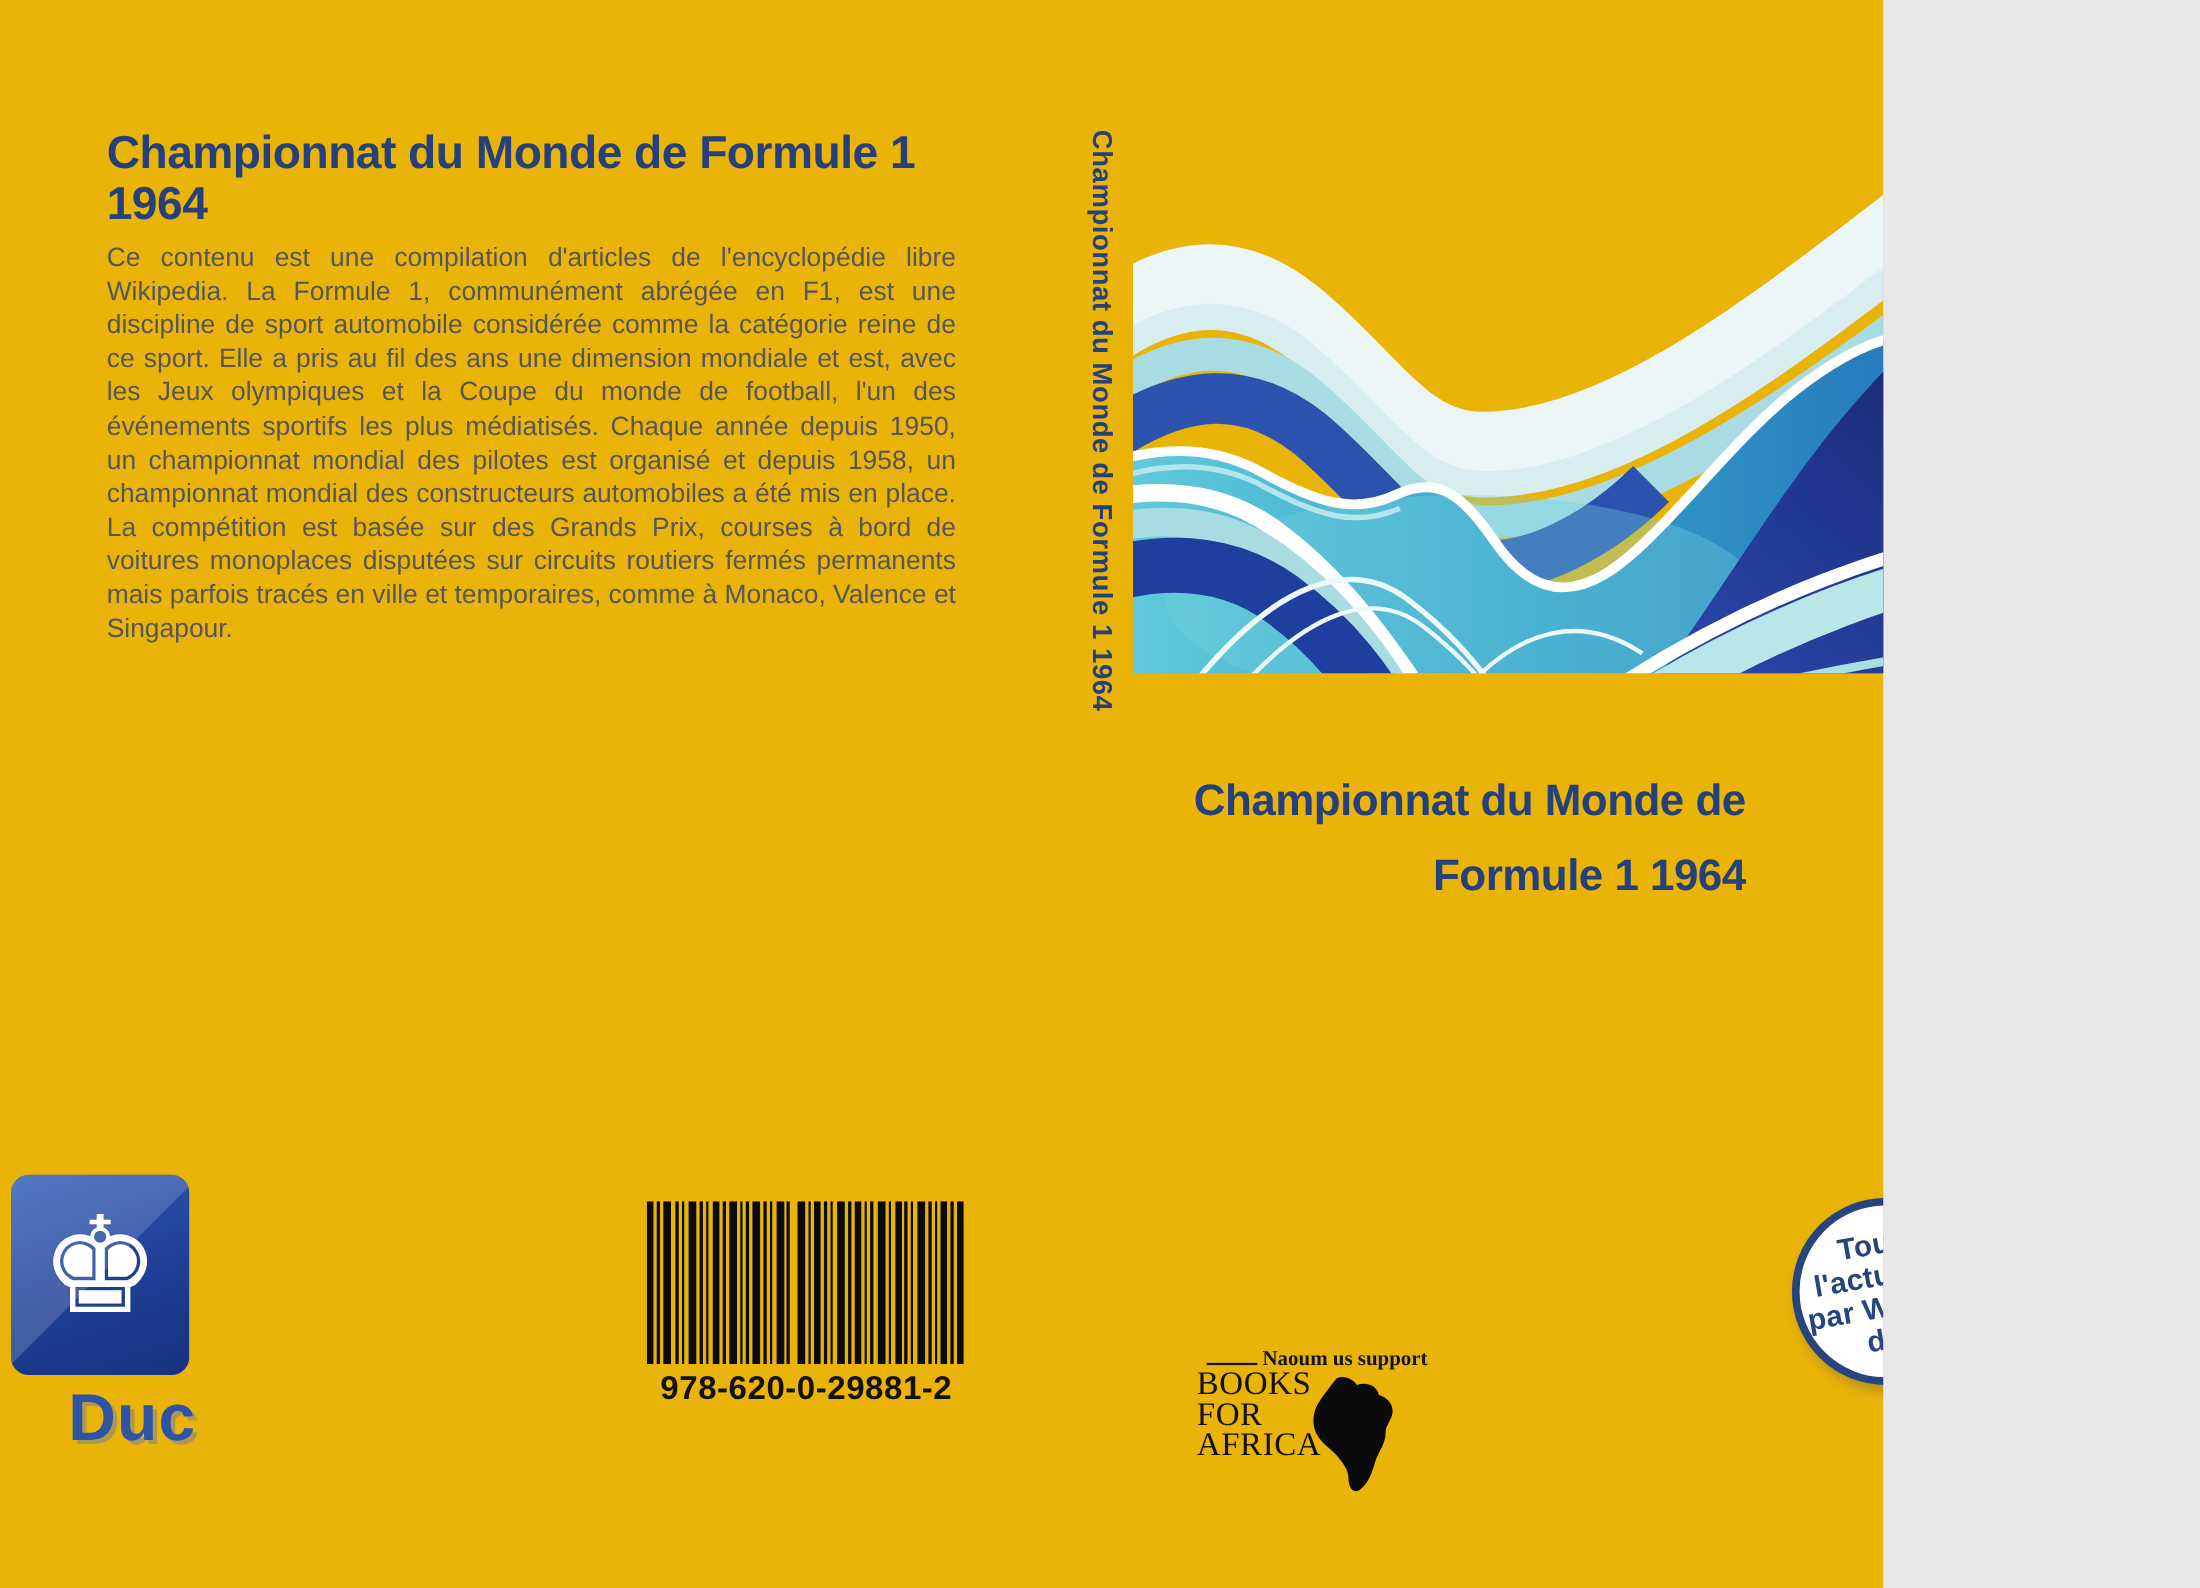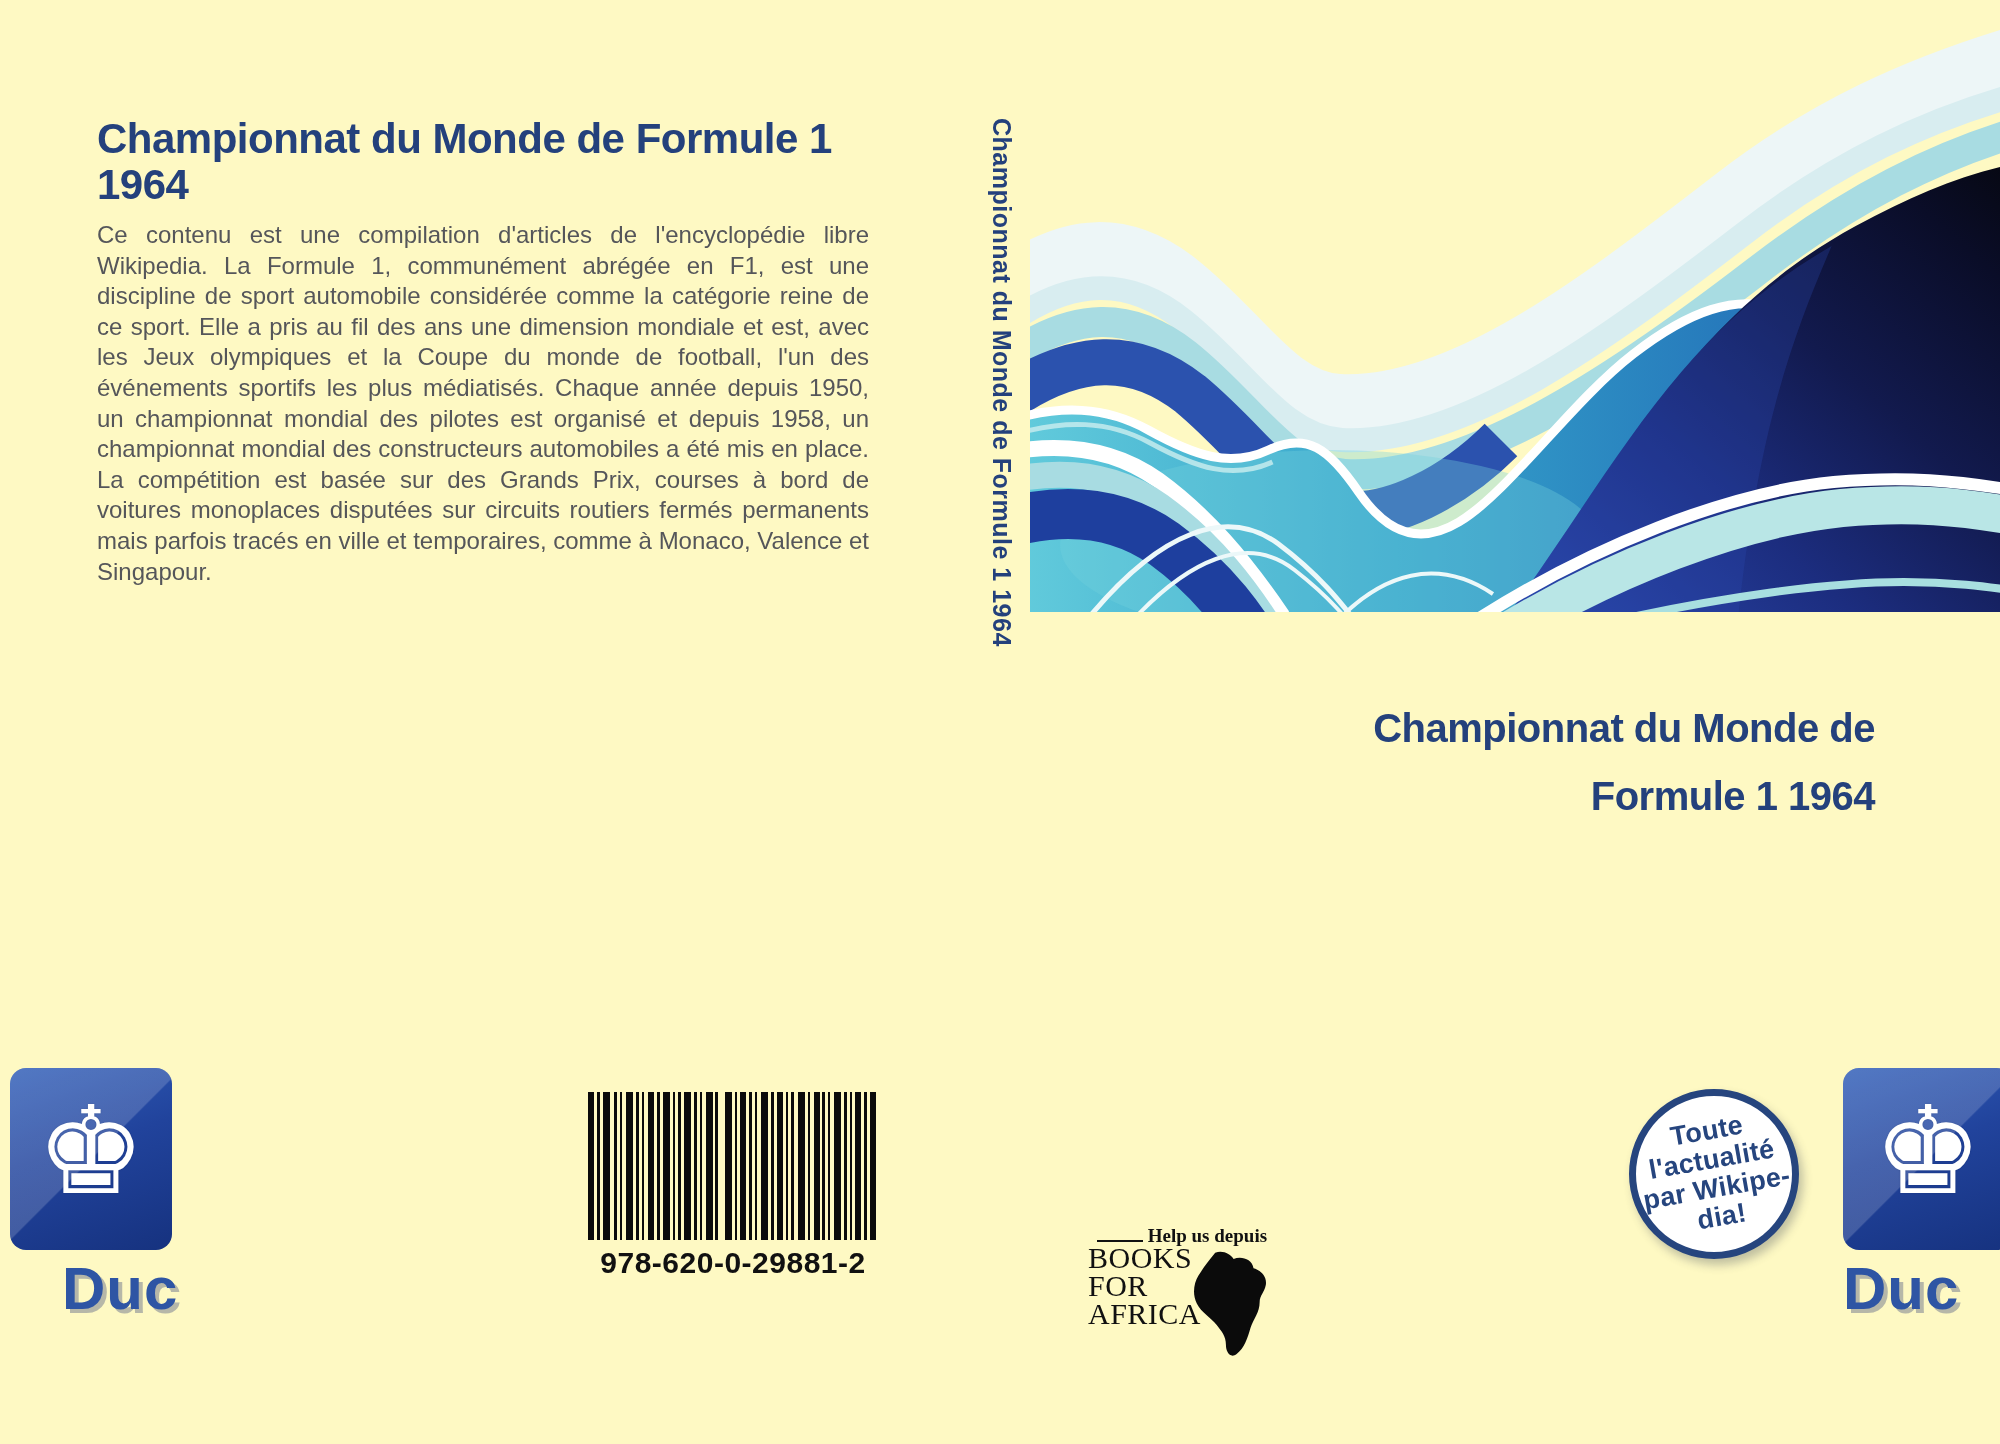--- a/index.html
+++ b/index.html
@@ -1,19 +1,19 @@
 <!DOCTYPE html>
 <html style="--title-blue: #24417c; --text-gray: #55565a; --author-gray: #404145; --stamp-blue: #26457e; --duc-blue: #2e55a4; --wave-navy: #0a0e2c; --wave-royal: #2b52ae; --wave-teal: #35a3cb; --wave-seafoam: #b9e6e6; --wave-pale-cyan: #a8dce2;"><head>
 <meta charset="utf-8">
 <style>
   * { margin:0; padding:0; box-sizing:border-box; }
   html,body { background:#e8e8e8; }
   .canvas {
-    position:relative; width:2000px; height:1444px;
-    background:#fef9c3; overflow:hidden;
+    position:relative; width:1712px; height:1444px;
+    background:#eab308; overflow:hidden;
     font-family:"Liberation Sans","DejaVu Sans",sans-serif;
   }
 
   
   .back-title {
     position:absolute; left:97px; top:116px; width:780px;
     font-size:42px; line-height:46px; font-weight:bold;
     color:var(--title-blue,#24417c); letter-spacing:-0.5px;
   }
   .back-body {
@@ -178,21 +178,21 @@
   </div>
   <div class="duc-text right">Duc</div>
 
   <svg class="barcode-bars" viewBox="0 0 290 148" preserveAspectRatio="none" aria-hidden="true">
     <path fill="#0b0b0b" d="M0 0h6v148H0z M9 0h3v148H9z M15 0h7v148h-7z M26 0h3v148h-3z M32 0h2v148h-2z M38 0h7v148h-7z M48 0h3v148h-3z M54 0h2v148h-2z M60 0h6v148h-6z M69 0h3v148h-3z M75 0h7v148h-7z M85 0h2v148h-2z M90 0h3v148h-3z M96 0h7v148h-7z M106 0h3v148h-3z M112 0h2v148h-2z M118 0h7v148h-7z M127 0h3v148h-3z M137 0h7v148h-7z M147 0h2v148h-2z M152 0h6v148h-6z M161 0h3v148h-3z M167 0h2v148h-2z M173 0h7v148h-7z M183 0h3v148h-3z M189 0h6v148h-6z M198 0h2v148h-2z M203 0h3v148h-3z M210 0h7v148h-7z M220 0h2v148h-2z M226 0h6v148h-6z M234 0h3v148h-3z M240 0h2v148h-2z M246 0h7v148h-7z M256 0h3v148h-3z M262 0h2v148h-2z M267 0h6v148h-6z M276 0h3v148h-3z M282 0h6v148h-6z"></path>
   </svg>
   <div class="barcode-number">978-620-0-29881-2</div>
 
   <div class="bfa-tagline">
     <span class="bfa-underline"></span>
-    <span>Help us depuis</span>
+    <span>Naoum us support</span>
   </div>
   <div class="bfa-words">
     <div>BOOKS</div>
     <div>FOR</div>
     <div>AFRICA</div>
   </div>
   <svg class="africa" viewBox="0 0 60 70" aria-hidden="true">
     <path fill="#0b0b0b" d="M21,1 C26,-1 31,2 33,5 C38,3 45,5 46,11 C50,12 55,16 54,22 C53,27 50,29 50,33 C50,40 46,44 44,50 C42,57 40,63 35,67 C31,70 28,66 28,61 C28,55 25,52 22,48 C18,43 12,40 9,34 C6,28 7,21 10,16 C13,11 17,6 21,1 Z"></path>
   </svg>
 

